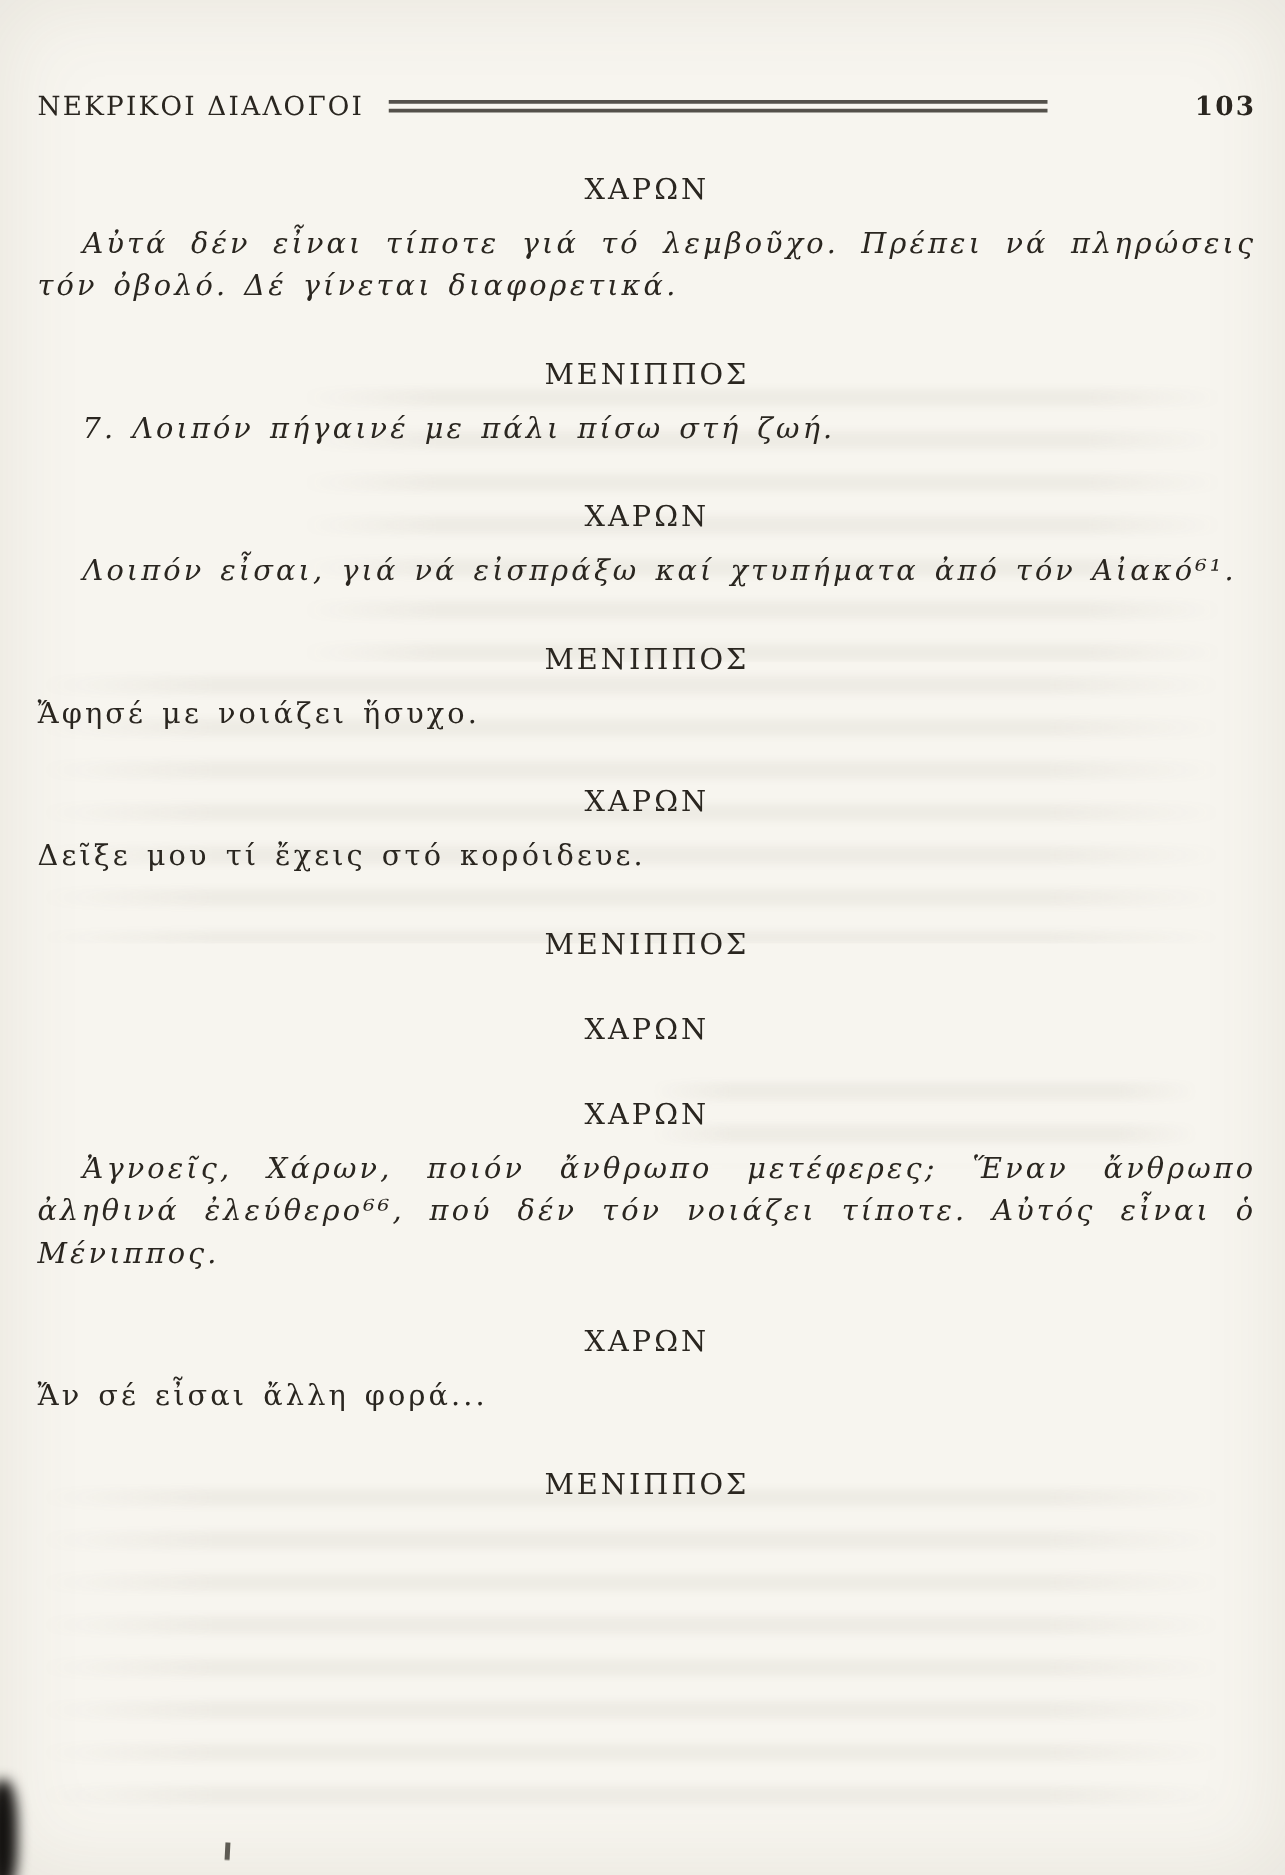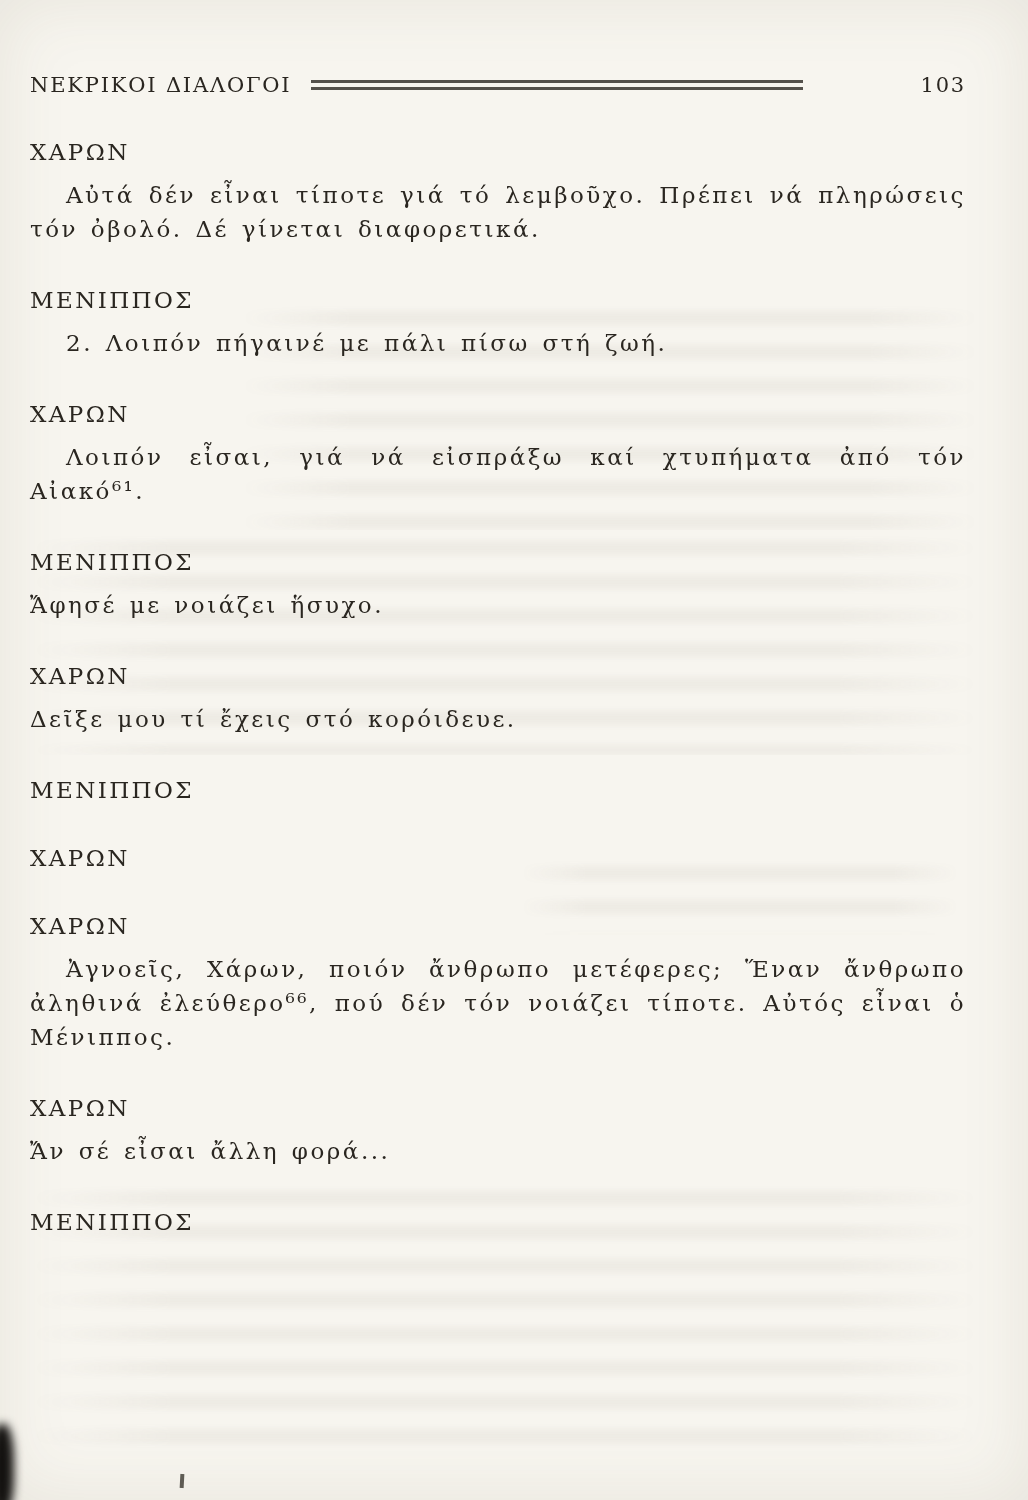--- a/index.html
+++ b/index.html
@@ -9,21 +9,21 @@
     overflow: hidden;
     position: relative;
     background: var(--paper, #f7f5ef);
     font-family: "DejaVu Serif", "Liberation Serif", serif;
     color: var(--ink, #2a2620);
   }
   .page {
     position: relative;
     box-sizing: border-box;
     height: 100%;
-    padding: 72px 62px 0 30px;
+    padding: 72px 23px 0 30px;
     z-index: 2;
   }
   .page::after {
     content: "";
     position: absolute;
     inset: 0;
     pointer-events: none;
     box-shadow: inset 0 0 70px rgba(100, 88, 60, 0.10);
   }
   .header {
@@ -36,37 +36,38 @@
   .running-title { white-space: nowrap; }
   .header-rule {
     flex: 1;
     height: 10px;
     box-sizing: border-box;
     border-top: 3px solid #43403a;
     border-bottom: 3px solid #43403a;
     margin: 0 118px 0 20px;
     opacity: 0.9;
   }
-  .page-number { white-space: nowrap; }
+  .page-number { white-space: nowrap; font-weight: bold; }
   .speaker {
+    text-align: center;
     font-size: 23px;
     font-weight: 400;
     letter-spacing: 2.4px;
     line-height: 28px;
     margin: 40px 0 0 0;
   }
   .para {
     font-size: 23px;
     line-height: 34px;
     letter-spacing: 2.5px;
     word-spacing: 3px;
     text-align: justify;
     margin: 12px 0 0 0;
   }
-  .para.indent { text-indent: 36px; }
+  .para.indent { text-indent: 36px; font-style: italic; }
   
   .artifacts { position: absolute; inset: 0; z-index: 1; pointer-events: none; }
   .bleed {
     position: absolute;
     filter: blur(3px);
     opacity: 0.6;
     background-image: repeating-linear-gradient(
       to bottom,
       rgba(0,0,0,0) 0px, rgba(0,0,0,0) 10px,
       rgba(125,118,98,0.12) 12px, rgba(125,118,98,0.12) 24px,
@@ -117,21 +118,21 @@
   <div class="header">
     <span class="running-title">ΝΕΚΡΙΚΟΙ ΔΙΑΛΟΓΟΙ</span>
     <span class="header-rule"></span>
     <span class="page-number">103</span>
   </div>
 
   <div class="speaker">ΧΑΡΩΝ</div>
   <p class="para indent">Αὐτά δέν εἶναι τίποτε γιά τό λεμβοῦχο. Πρέπει νά πληρώσεις τόν ὀβολό. Δέ γίνεται διαφορετικά.</p>
 
   <div class="speaker">ΜΕΝΙΠΠΟΣ</div>
-  <p class="para indent">2. Λοιπόν πήγαινέ με πάλι πίσω στή ζωή.</p>
+  <p class="para indent">7. Λοιπόν πήγαινέ με πάλι πίσω στή ζωή.</p>
 
   <div class="speaker">ΧΑΡΩΝ</div>
   <p class="para indent">Λοιπόν εἶσαι, γιά νά εἰσπράξω καί χτυπήματα ἀπό τόν Αἰακό⁶¹.</p>
 
   <div class="speaker">ΜΕΝΙΠΠΟΣ</div>
   <p class="para">Ἄφησέ με νοιάζει ἥσυχο.</p>
 
   <div class="speaker">ΧΑΡΩΝ</div>
   <p class="para">Δεῖξε μου τί ἔχεις στό κορόιδευε.</p>
 

